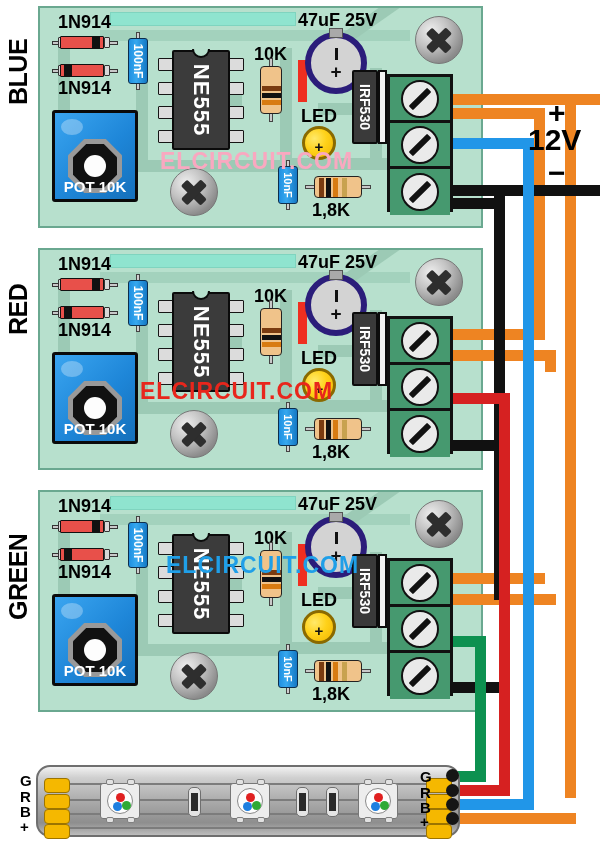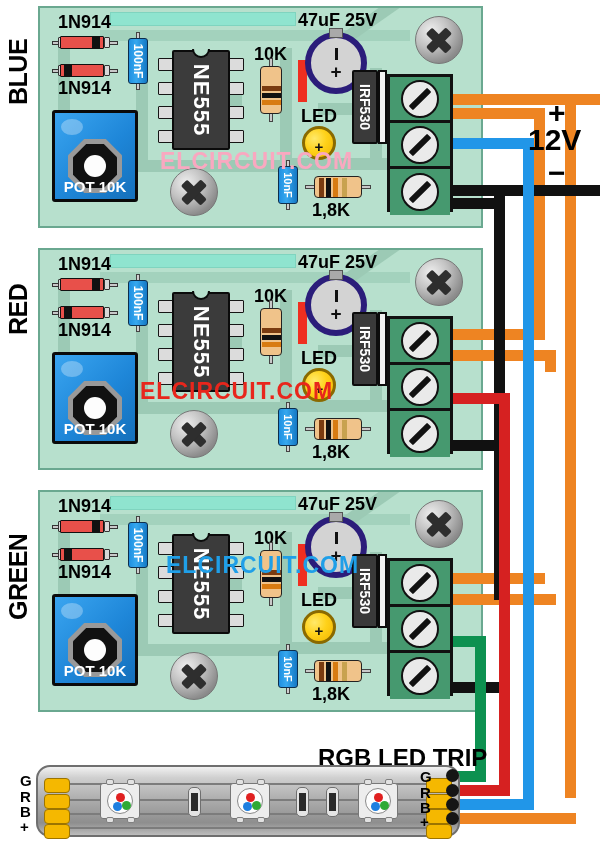--- a/index.html
+++ b/index.html
@@ -646,21 +646,20 @@
   <div class="w" style="left:453px;top:636px;width:33px;height:11px;background:#0d9150;"></div>
   <div class="w" style="left:475px;top:636px;width:11px;height:135px;background:#0d9150;"></div>
   <div class="w" style="left:452px;top:771px;width:34px;height:11px;background:#0d9150;"></div>
 
   <div class="w" style="left:452px;top:813px;width:124px;height:11px;background:#ee8422;"></div>
 
   <div style="position:absolute;left:548px;top:98px;font-size:30px;font-weight:bold;color:#000;line-height:1;">+</div>
   <div style="position:absolute;left:528px;top:125px;font-size:30px;font-weight:bold;color:#000;line-height:1;">12V</div>
   <div style="position:absolute;left:548px;top:158px;font-size:30px;font-weight:bold;color:#000;line-height:1;">−</div>
 
-  <div style="position:absolute;left:318px;top:744px;font-size:24px;font-weight:bold;color:#000;">RGB LED TRIP</div>
 
   <div class="strip" style="left:36px;top:765px;width:424px;height:72px;">
     <div class="lane" style="top:16px;"></div>
     <div class="lane" style="top:32px;"></div>
     <div class="lane" style="top:46px;"></div>
     <div class="lane" style="top:60px;"></div>
 
     <div class="rgbpkg" style="left:62px;top:16px;">
       <div class="circ"></div>
       <div class="dot" style="left:15px;top:9px;background:#e02020;"></div>

